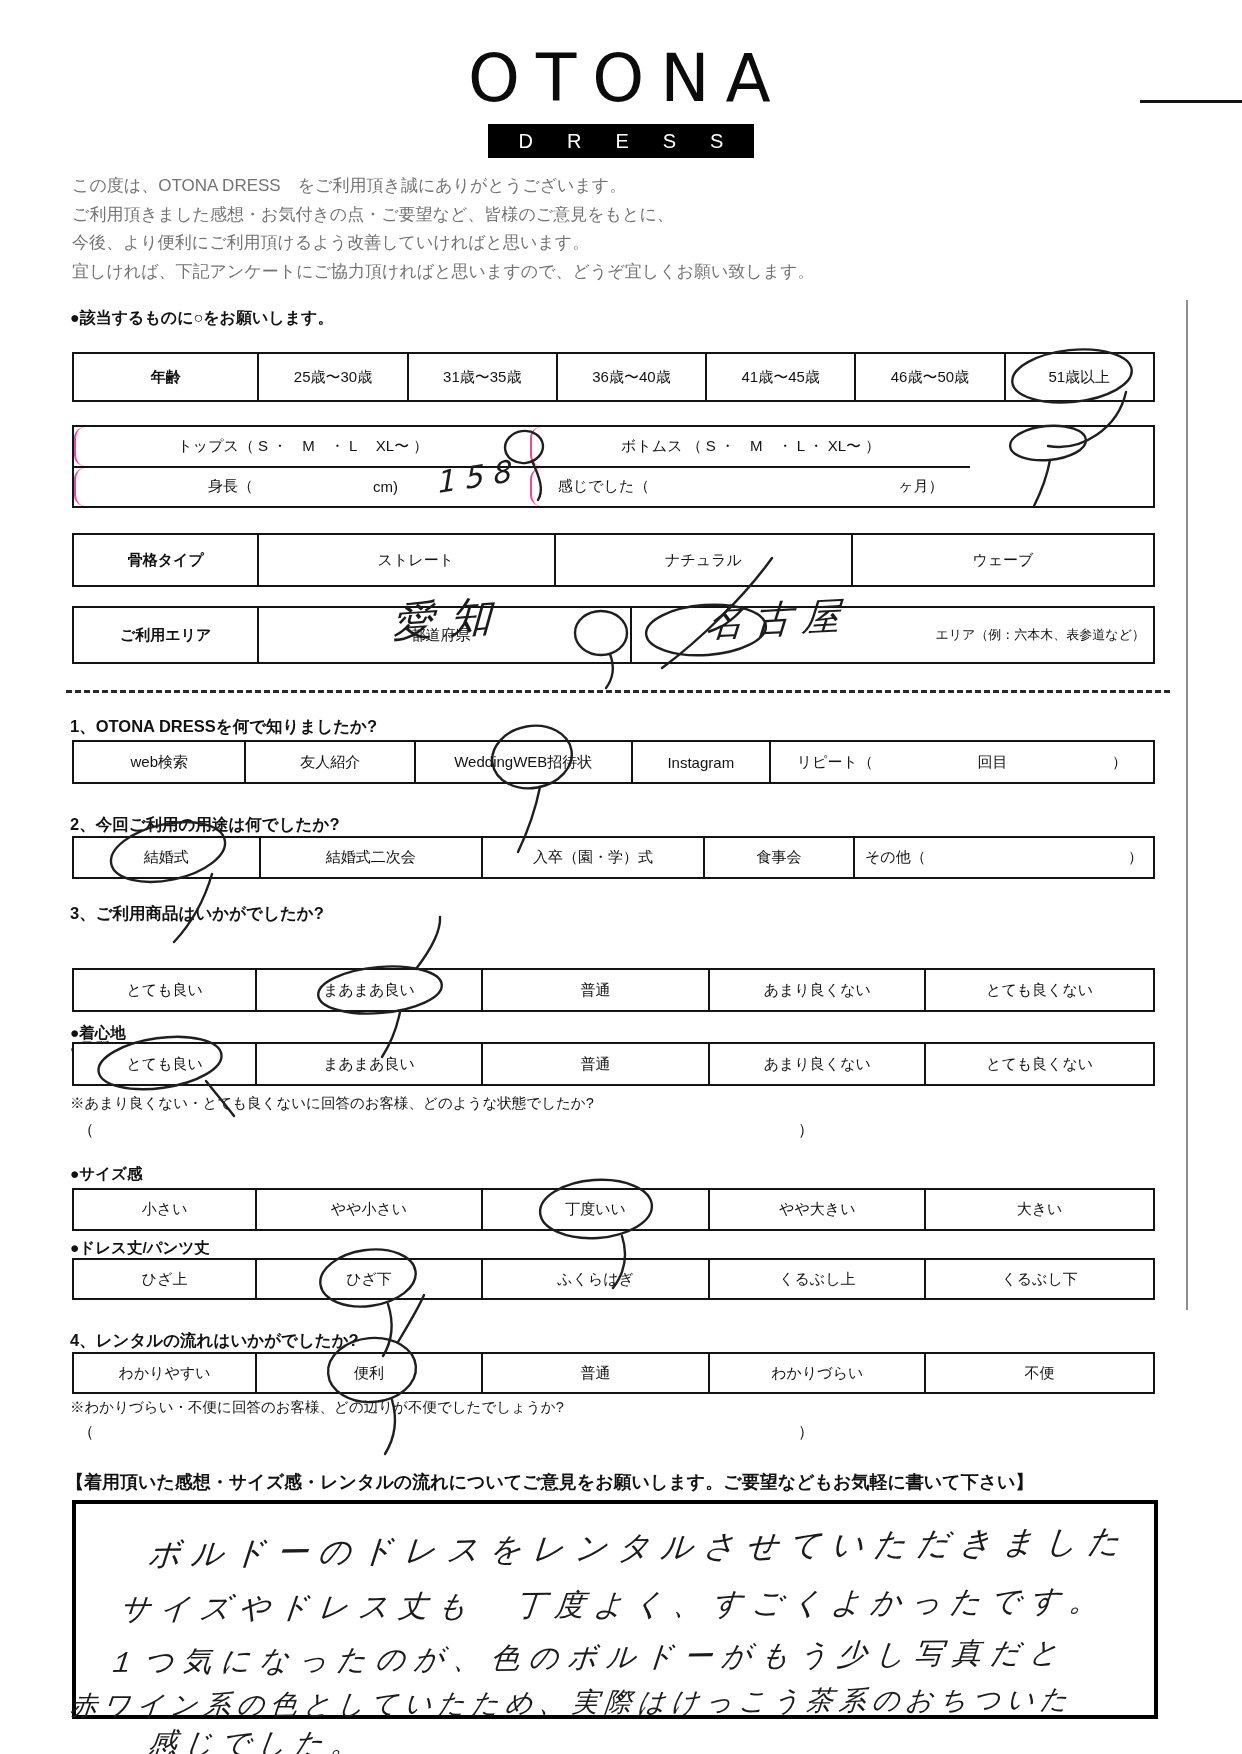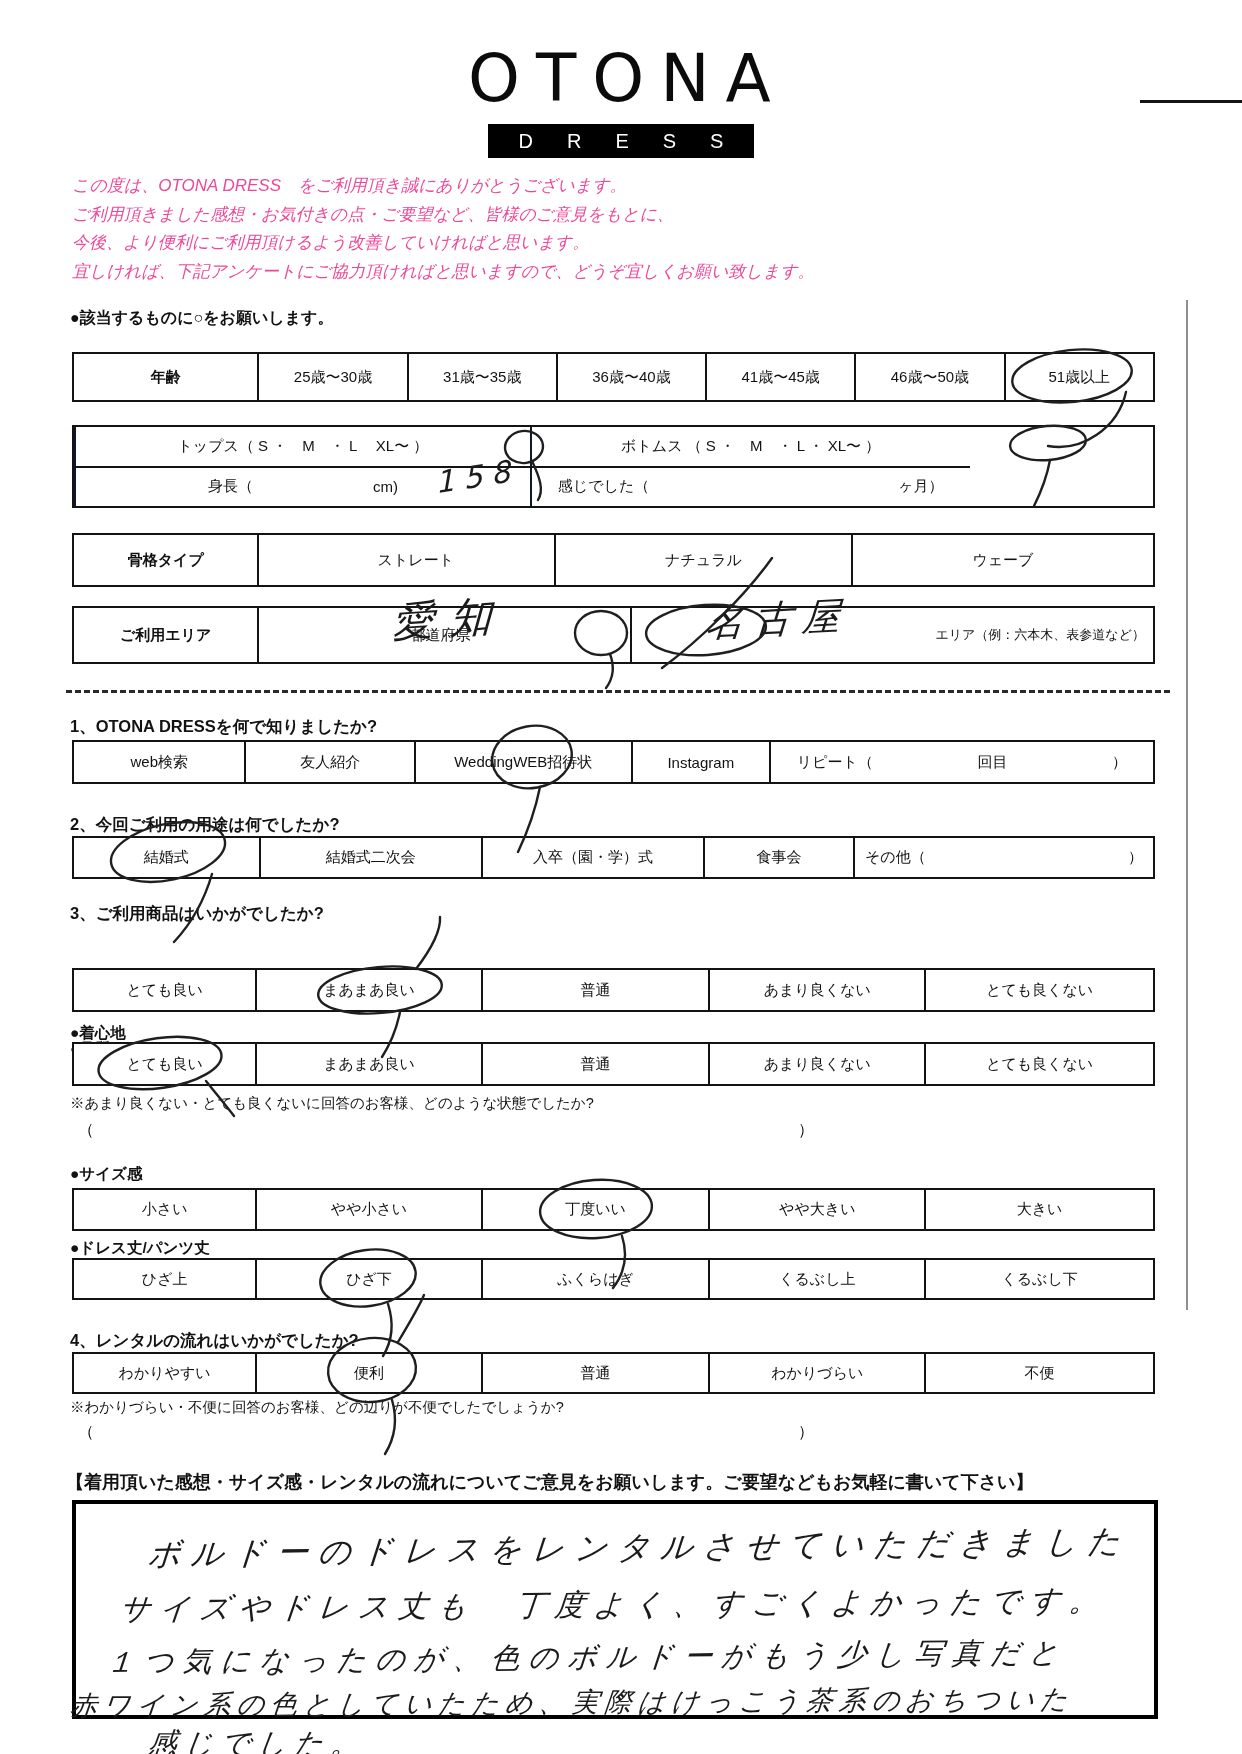--- a/index.html
+++ b/index.html
@@ -13,41 +13,41 @@
     left:468px;top:46px;width:310px;text-align:center;
     font-family:"DejaVu Sans",sans-serif;font-size:66px;font-weight:500;
     letter-spacing:16px;color:#0b0b0b;line-height:1.0;
   }
   .logo-bar{
     left:488px;top:124px;width:266px;height:34px;background:#000;color:#fff;
     display:flex;align-items:center;justify-content:center;
     font-size:20px;letter-spacing:34px;text-indent:34px;font-weight:500;
   }
   
-  .intro{left:72px;top:172px;font-size:17px;line-height:1.68;color:#ec4899;font-style:italic;}
+  .intro{left:72px;top:172px;font-size:17px;line-height:1.68;color:#737373;}
   .instruction{left:70px;top:308px;font-size:16px;font-weight:bold;}
   
   .tbl{
     position:absolute;left:72px;width:1083px;display:flex;
     border:2.5px solid #131313;background:#fff;box-sizing:border-box;
   }
   .c{
     display:flex;align-items:center;justify-content:center;
     border-left:2px solid #131313;font-size:15px;padding:2px 4px;
     box-sizing:border-box;text-align:center;
   }
   .c:first-child{border-left:none;}
   .hd{font-weight:bold;font-size:15px;}
   
   .size-right{width:83%;display:flex;flex-direction:column;}
   .size-row{display:flex;flex:1;}
   .size-row + .size-row{border-top:2px solid #131313;}
   .size-cell{
     display:flex;align-items:center;justify-content:center;font-size:15px;
-    box-sizing:border-box;border-left:2px solid #0f172a;position:relative;
+    box-sizing:border-box;border-left:2px solid #ec4899;position:relative;border-radius:11px;
   }
   .spread{justify-content:space-between;padding:0 26px;}
   
   .q-title{left:70px;font-weight:bold;font-size:16.5px;}
   .bullet{left:70px;font-weight:bold;font-size:15.5px;}
   .note{left:70px;font-size:14.5px;}
   .paren-row{left:78px;width:736px;display:flex;justify-content:space-between;font-size:16px;}
   
   .dashes{left:66px;top:690px;width:1104px;border-top:3.5px dashed #2a2a2a;}
   

